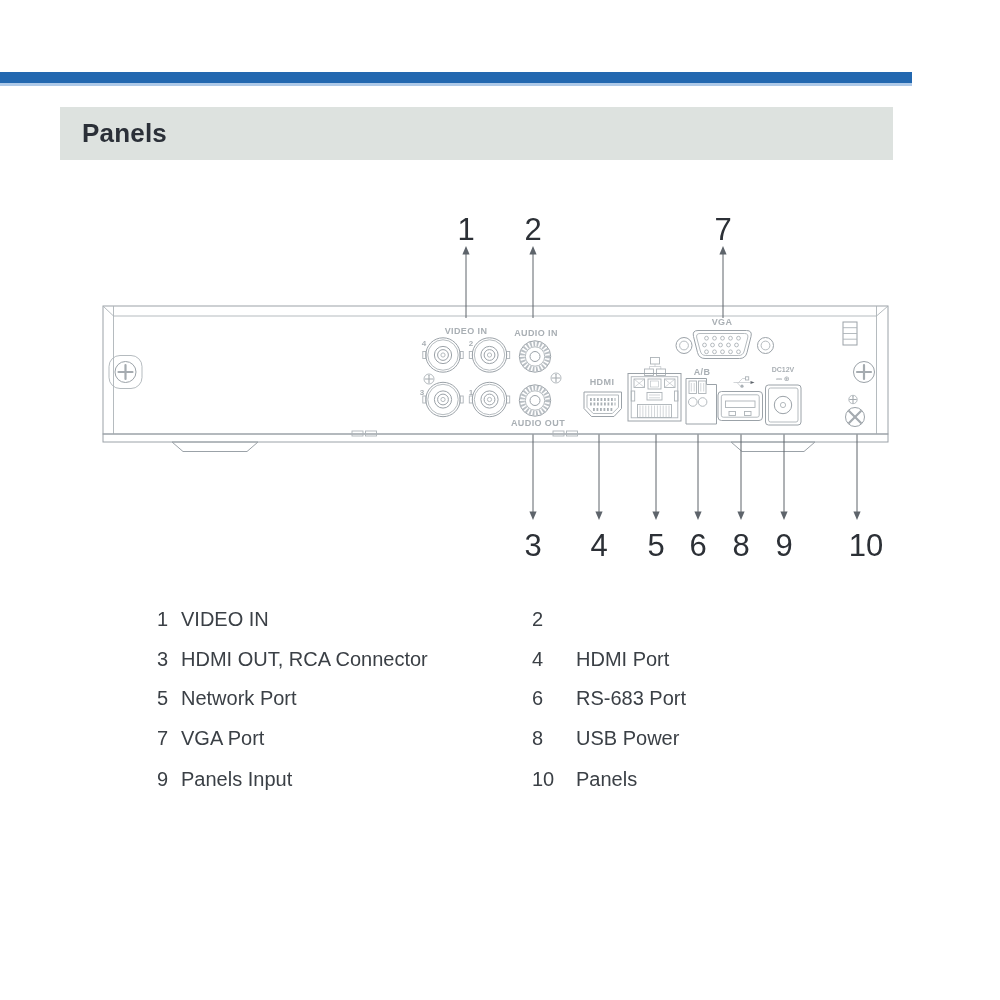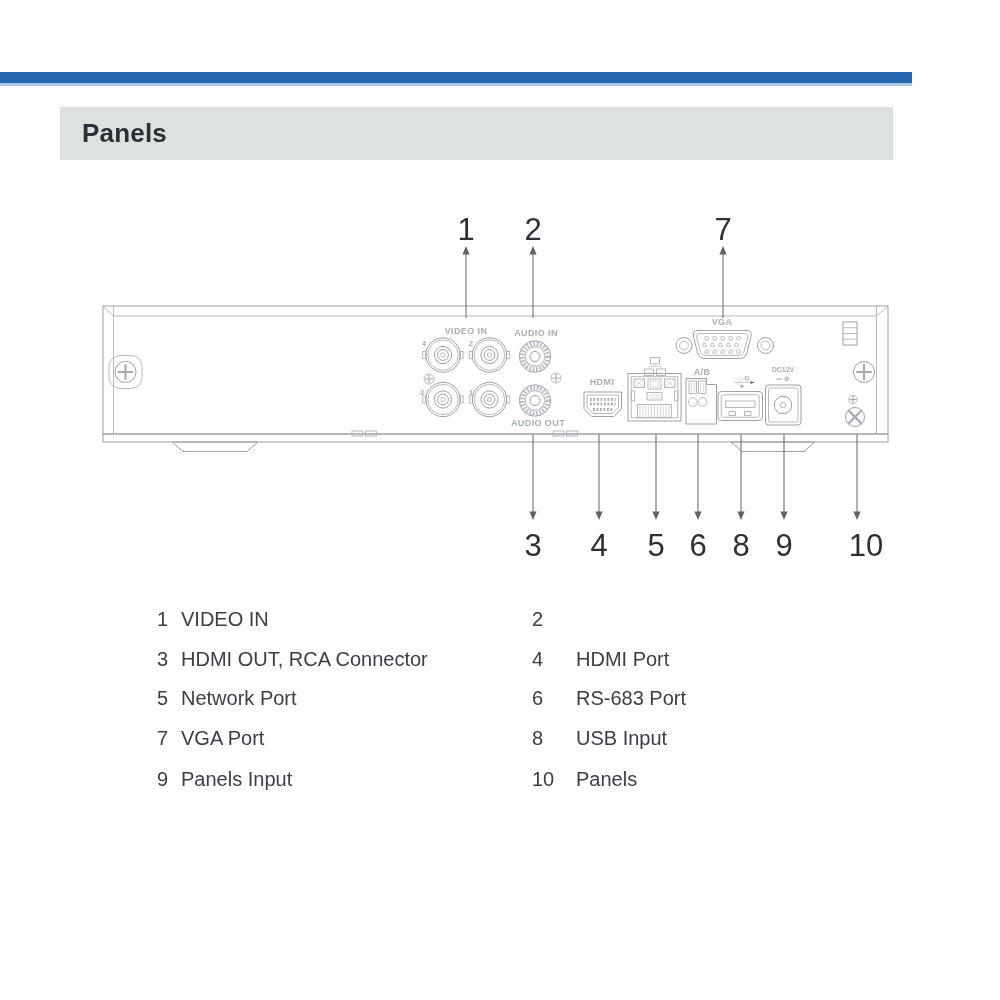--- a/index.html
+++ b/index.html
@@ -343,21 +343,21 @@
           <span>RS-683 Port</span>
         </div>
     </div>
     <div class="lrow" style="top:725px">
       <div class="lcell colL">
           <span class="lnum">7</span>
           <span>VGA Port</span>
         </div>
       <div class="lcell colR">
           <span class="lnum wide">8</span>
-          <span>USB Input</span>
+          <span>USB Power</span>
         </div>
     </div>
     <div class="lrow" style="top:766px">
       <div class="lcell colL">
           <span class="lnum">9</span>
           <span>Panels Input</span>
         </div>
       <div class="lcell colR">
           <span class="lnum wide">10</span>
           <span>Panels</span>

